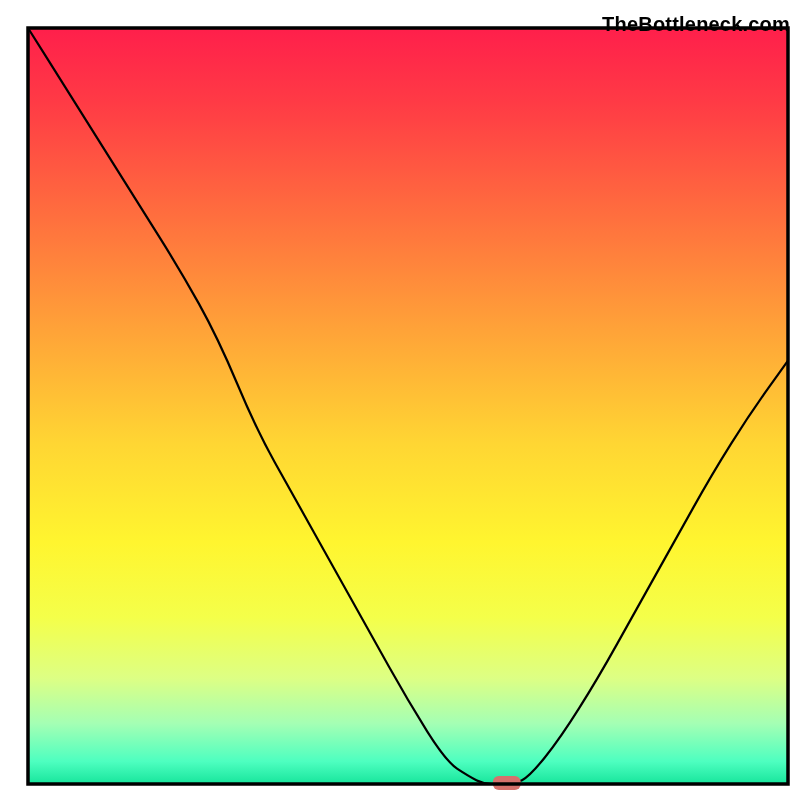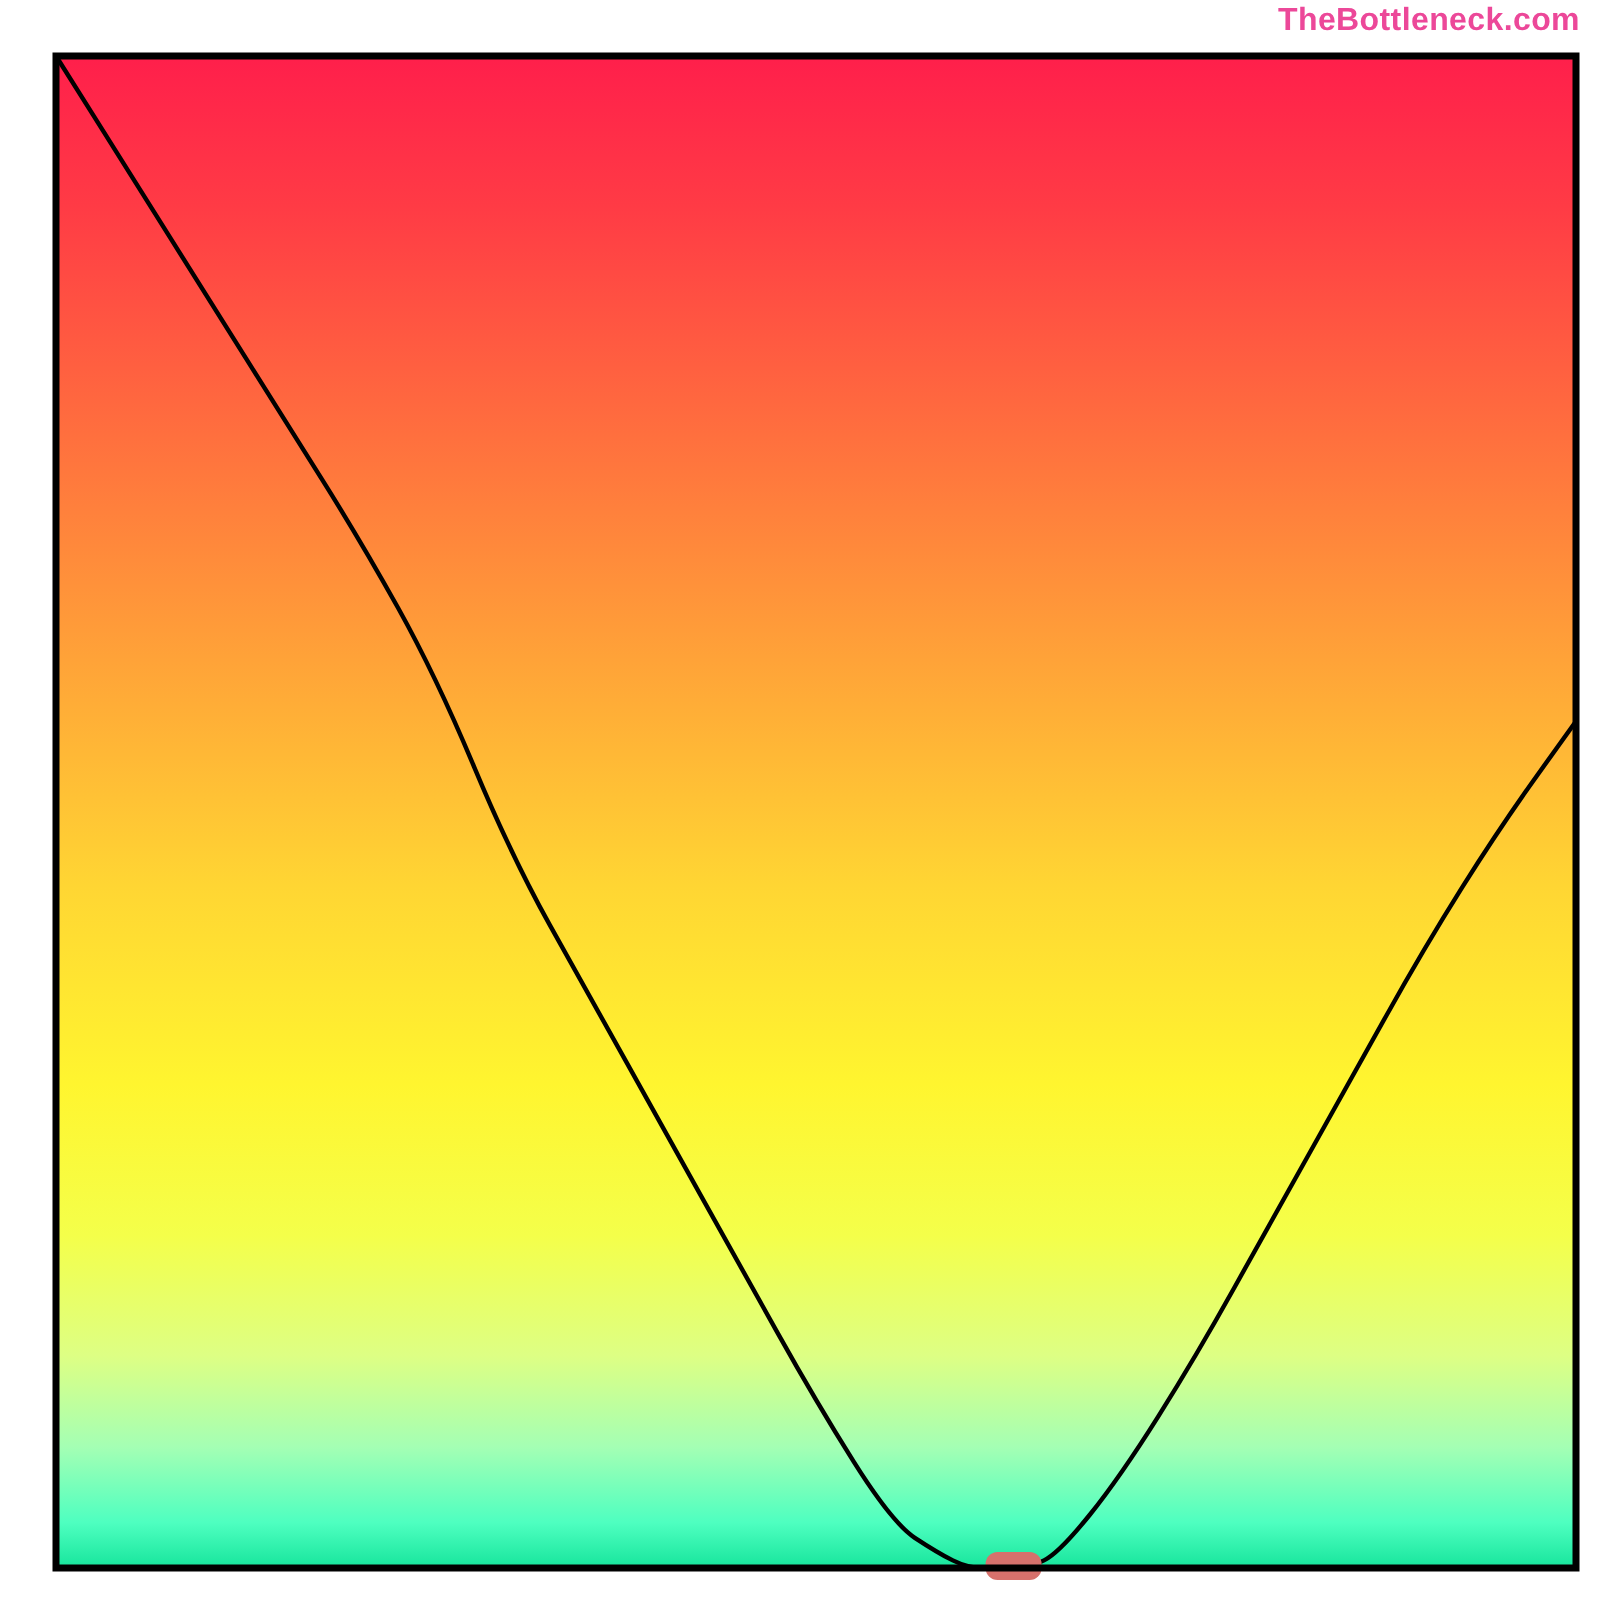--- a/index.html
+++ b/index.html
@@ -11,25 +11,25 @@
     font-family: Arial, Helvetica, sans-serif;
     overflow: hidden;
   }
   .container {
     position: relative;
     width: 800px;
     height: 800px;
   }
   .watermark {
     position: absolute;
-    top: 2px;
+    top: 13px;
     right: 10px;
-    font-size: 16px;
+    font-size: 20px;
     font-weight: 600;
-    color: #ec4899;
+    color: #000000;
     z-index: 10;
     letter-spacing: 0.2px;
   }
   svg.plot {
     position: absolute;
     top: 0;
     left: 0;
     width: 800px;
     height: 800px;
   }

